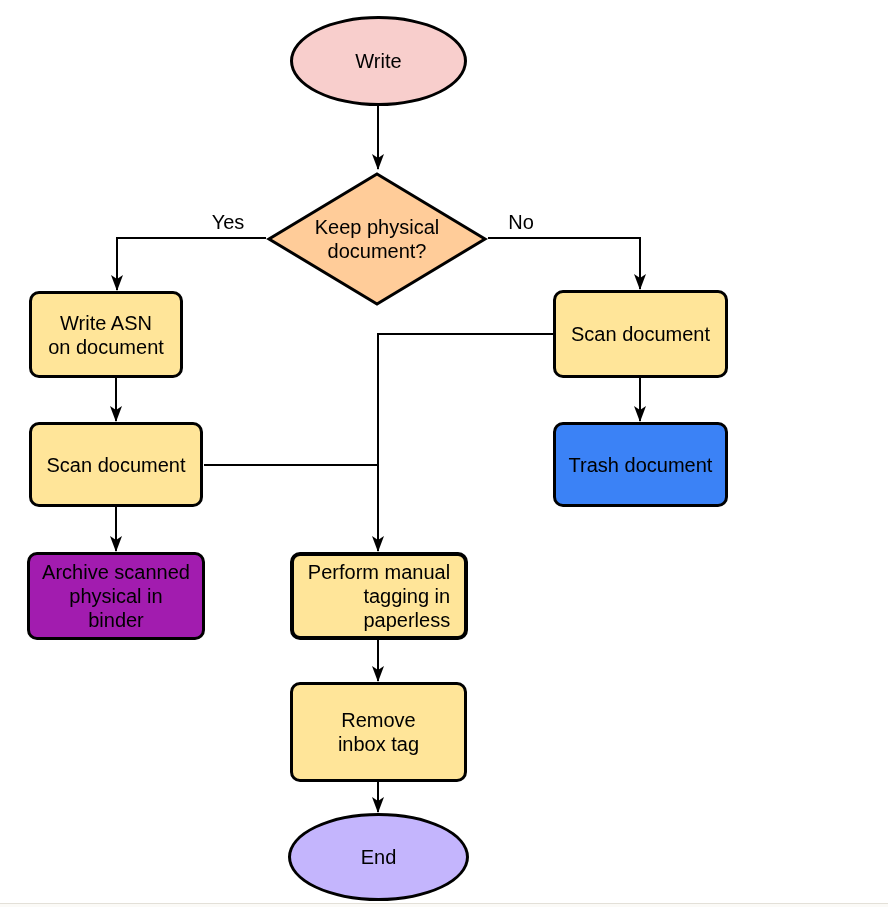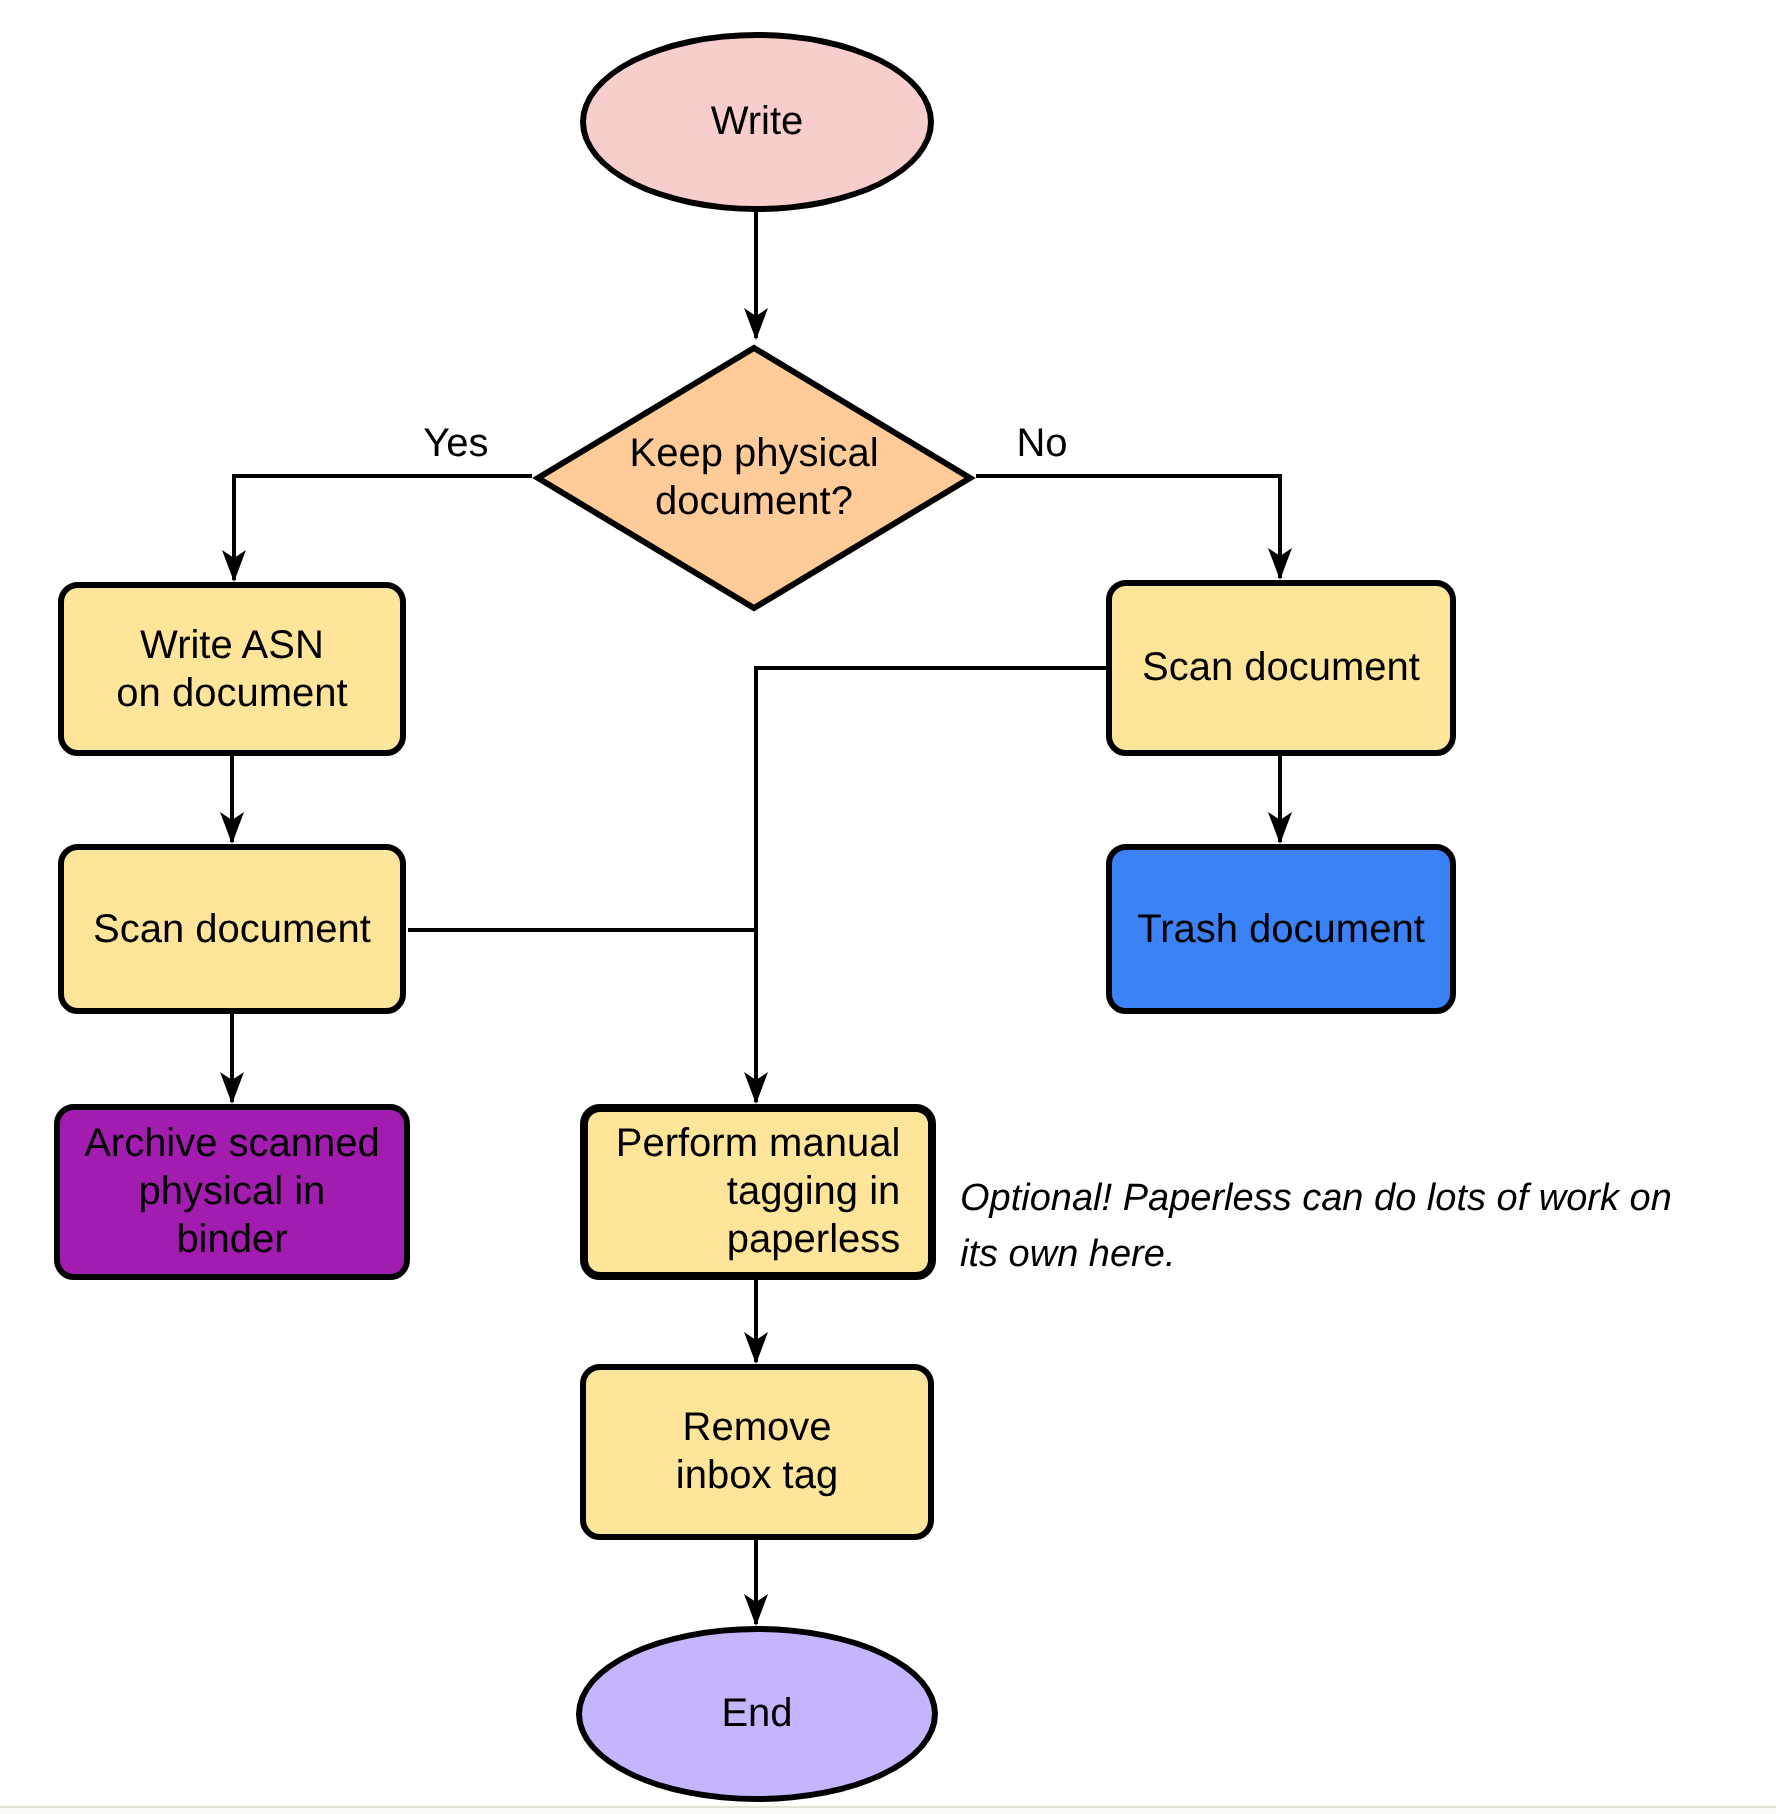--- a/index.html
+++ b/index.html
@@ -103,21 +103,21 @@
       </div>
       <div class="node diamond" style="left: 266px; top: 171px; width: 222px; height: 136px;">
         <svg width="222" height="136" viewBox="0 0 222 136">
           <polygon points="111,3 219,68 111,133 3,68" fill="#ffcc99" stroke="#000000" stroke-width="3"></polygon>
         </svg>
         <div class="label">
           <span>Keep physical</span>
           <span>document?</span>
         </div>
       </div>
-      <div class="node rect" style="left: 29px; top: 291px; width: 174px; height: 87px; background: rgb(255, 229, 153); border-width: 3px;">
+      <div class="node rect" style="left: 29px; top: 291px; width: 154px; height: 87px; background: rgb(255, 229, 153); border-width: 3px;">
         <div class="label">
           <span>Write ASN</span>
           <span>on document</span>
         </div>
       </div>
       <div class="node rect" style="left: 29px; top: 422px; width: 174px; height: 85px; background: rgb(255, 229, 153); border-width: 3px;">
         <div class="label">
           <span>Scan document</span>
         </div>
       </div>
@@ -138,33 +138,29 @@
           <span>Trash document</span>
         </div>
       </div>
       <div class="node rect" style="left: 290px; top: 552px; width: 178px; height: 88px; background: rgb(255, 229, 153); border-width: 4px; text-align: right;">
         <div class="label">
           <span>Perform manual</span>
           <span>tagging in</span>
           <span>paperless</span>
         </div>
       </div>
-      <div class="node rect" style="left: 290px; top: 682px; width: 177px; height: 88px; background: rgb(255, 229, 153); border-width: 3px; text-align: center;">
+      <div class="node rect" style="left: 290px; top: 682px; width: 177px; height: 100px; background: rgb(255, 229, 153); border-width: 3px; text-align: center;">
         <div class="label">
           <span>Remove</span>
           <span>inbox tag</span>
         </div>
       </div>
       <div class="node ellipse" style="left: 288px; top: 813px; width: 181px; height: 88px; background: #c4b5fd; border-width: 3px;">
         <div class="label">
           <span>End</span>
         </div>
       </div>
     </div>
 
-  <div class="note">
-    <span>Optional! Paperless can do lots of work on</span>
-    <span>its own here.</span>
-  </div>
 
   <div class="page-edge-line"></div>
   <div class="page-edge-below"></div>
 </div>
 
 </body></html>

